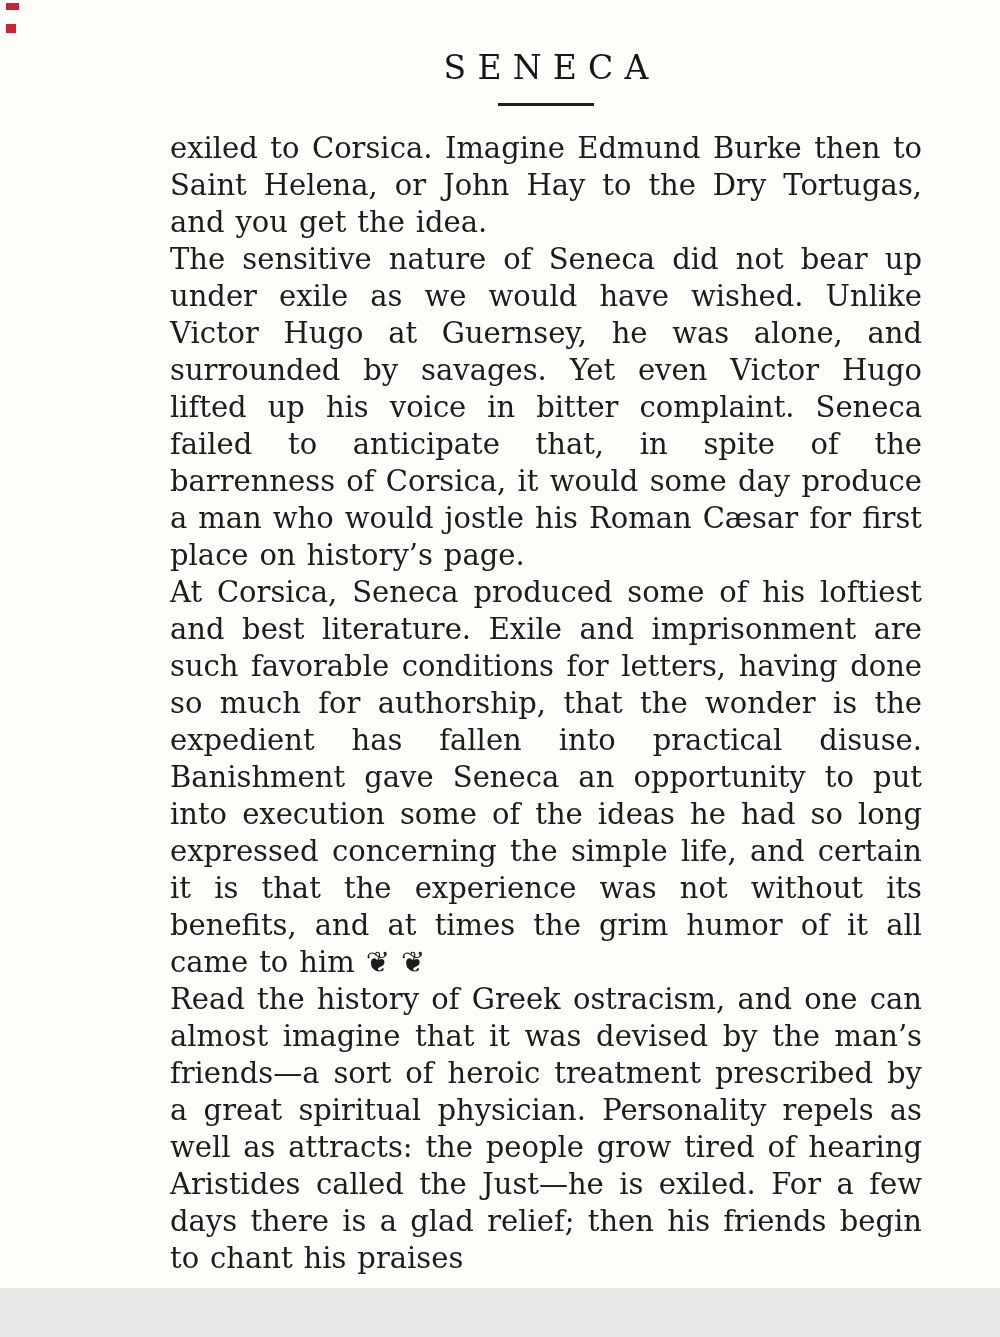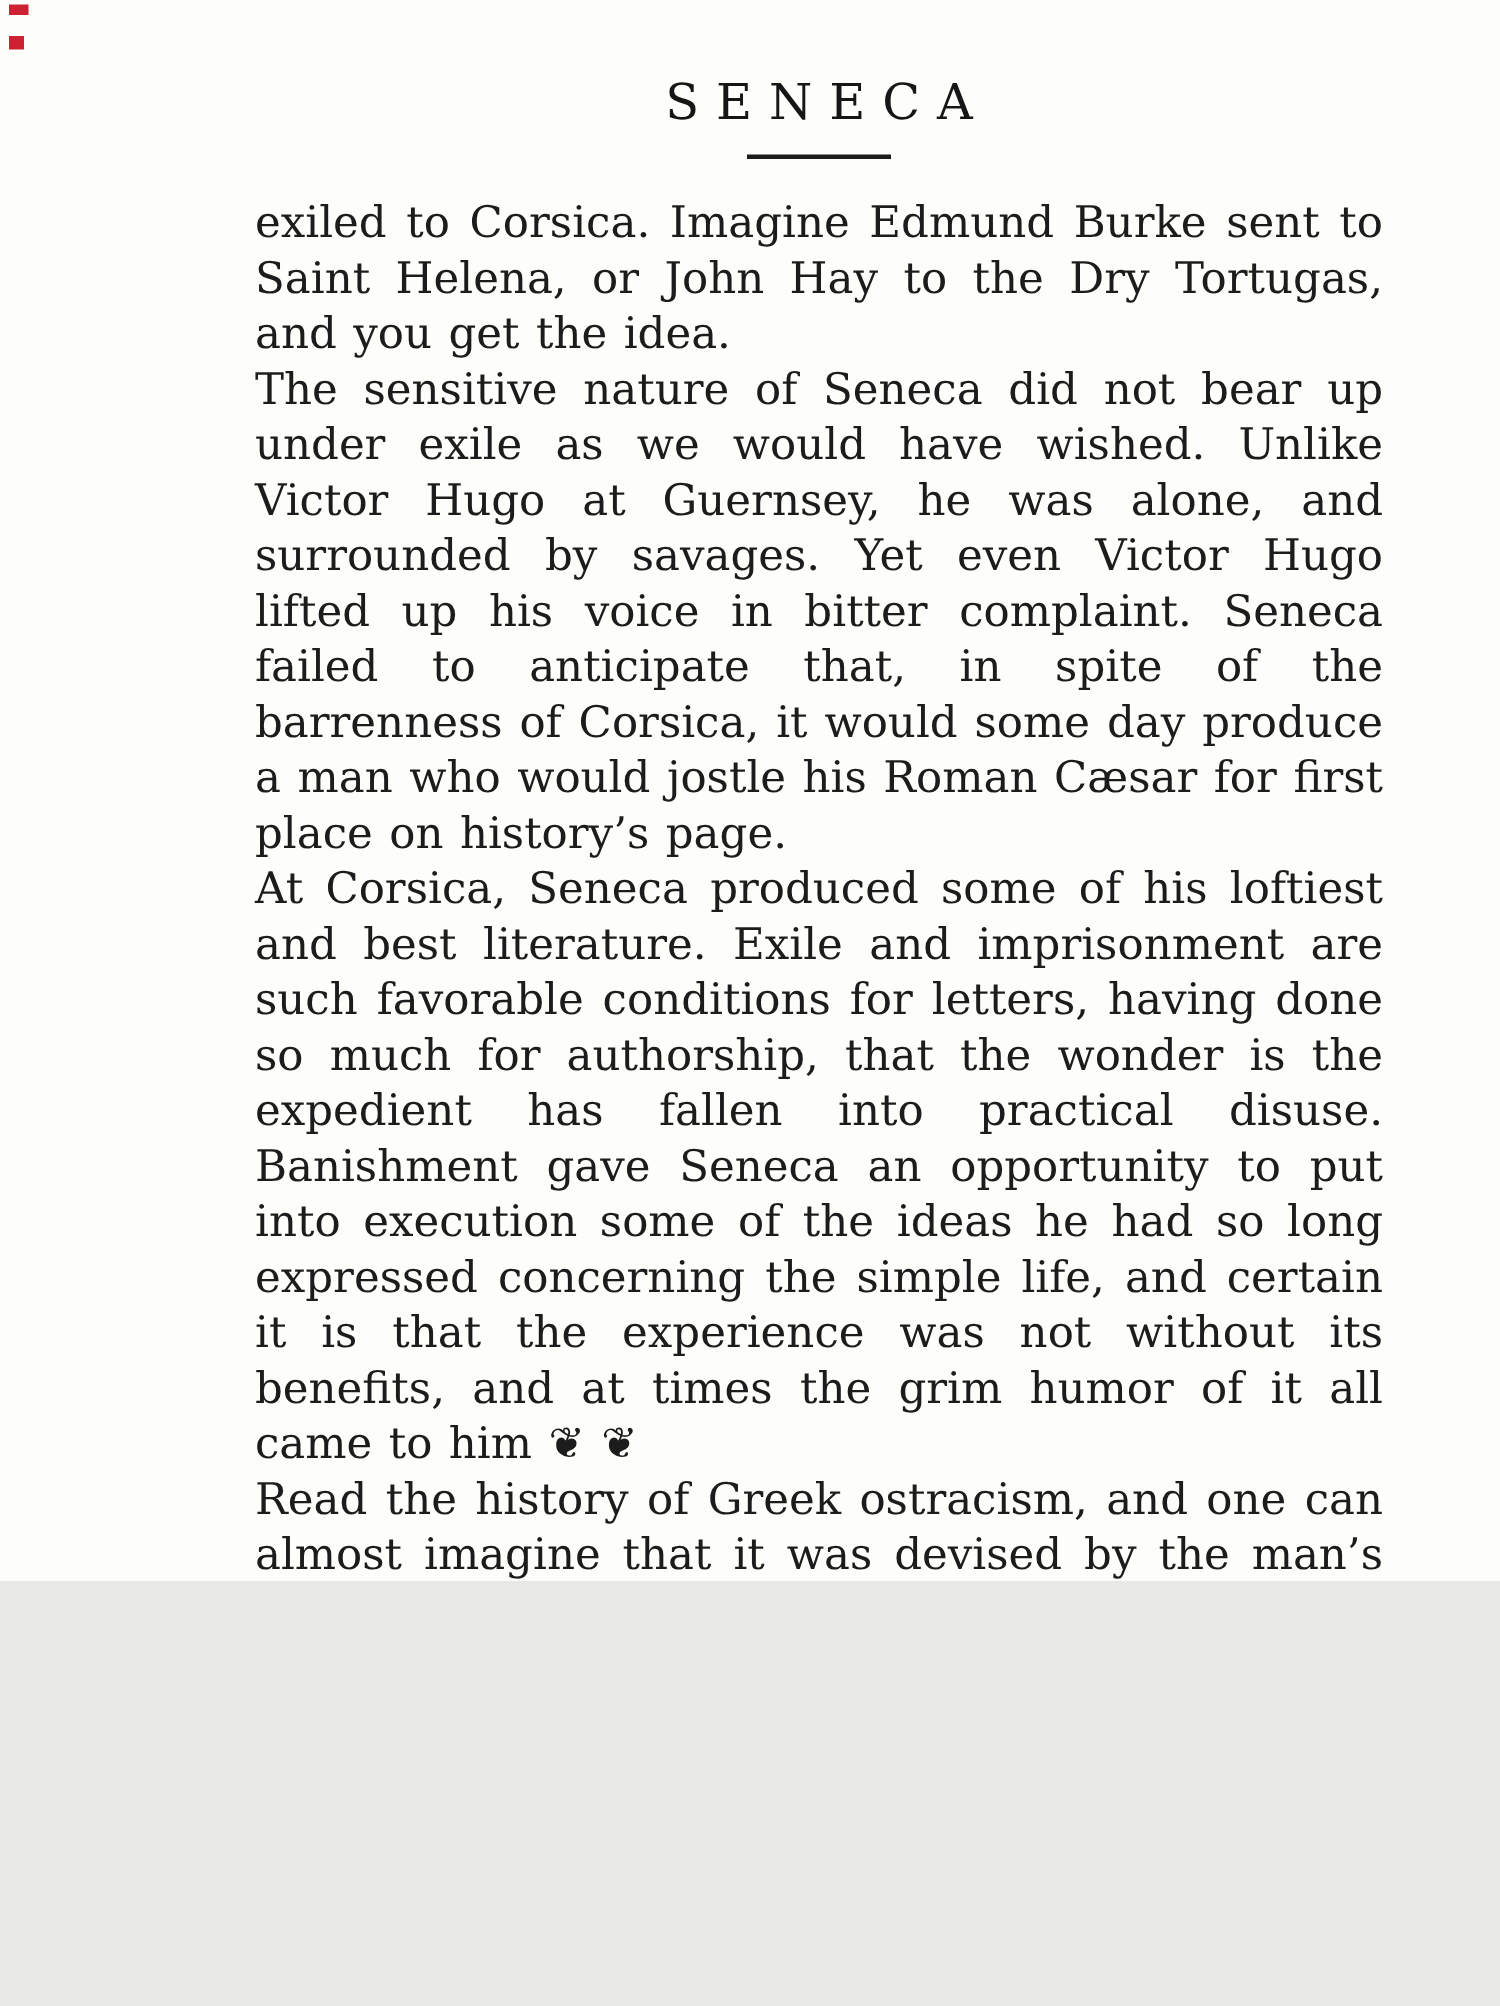--- a/index.html
+++ b/index.html
@@ -3,21 +3,21 @@
 <meta charset="utf-8">
 <style>
   html, body {
     margin: 0;
     padding: 0;
     background: #e8e8e6;
   }
   .page {
     position: relative;
     width: 1000px;
-    height: 1054px;
+    height: 1288px;
     margin: 0 auto;
     background: #fdfdfa;
     font-family: "DejaVu Serif", "Liberation Serif", serif;
     color: #1c1c1c;
     overflow: hidden;
   }
   .scan-mark {
     position: absolute;
     background: #c23;
   }
@@ -66,21 +66,21 @@
   <span class="scan-mark m1"></span>
   <span class="scan-mark m2"></span>
 
   <div class="content">
 
     <h1 class="title">SENECA</h1>
 
     <div class="title-rule"></div>
 
     <div class="body-text">
-      <p>exiled to Corsica. Imagine Edmund Burke sent to Saint Helena, or John Hay to the Dry Tortugas, and you get the idea.</p>
+      <p>exiled to Corsica. Imagine Edmund Burke then to Saint Helena, or John Hay to the Dry Tortugas, and you get the idea.</p>
       <p>The sensitive nature of Seneca did not bear up under exile as we would have wished. Unlike Victor Hugo at Guernsey, he was alone, and surrounded by savages. Yet even Victor Hugo lifted up his voice in bitter complaint. Seneca failed to anticipate that, in spite of the barrenness of Corsica, it would some day produce a man who would jostle his Roman Cæsar for first place on history’s page.</p>
       <p>At Corsica, Seneca produced some of his loftiest and best literature. Exile and imprisonment are such favorable conditions for letters, having done so much for authorship, that the wonder is the expedient has fallen into practical disuse. Banishment gave Seneca an opportunity to put into execution some of the ideas he had so long expressed concerning the simple life, and certain it is that the experience was not without its benefits, and at times the grim humor of it all came to him ❦ ❦</p>
       <p>Read the history of Greek ostracism, and one can almost imagine that it was devised by the man’s friends—a sort of heroic treatment prescribed by a great spiritual physician. Personality repels as well as attracts: the people grow tired of hearing Aristides called the Just—he is exiled. For a few days there is a glad relief; then his friends begin to chant his praises</p>
     </div>
 
 
   </div>
 </div>
 
 </body></html>

